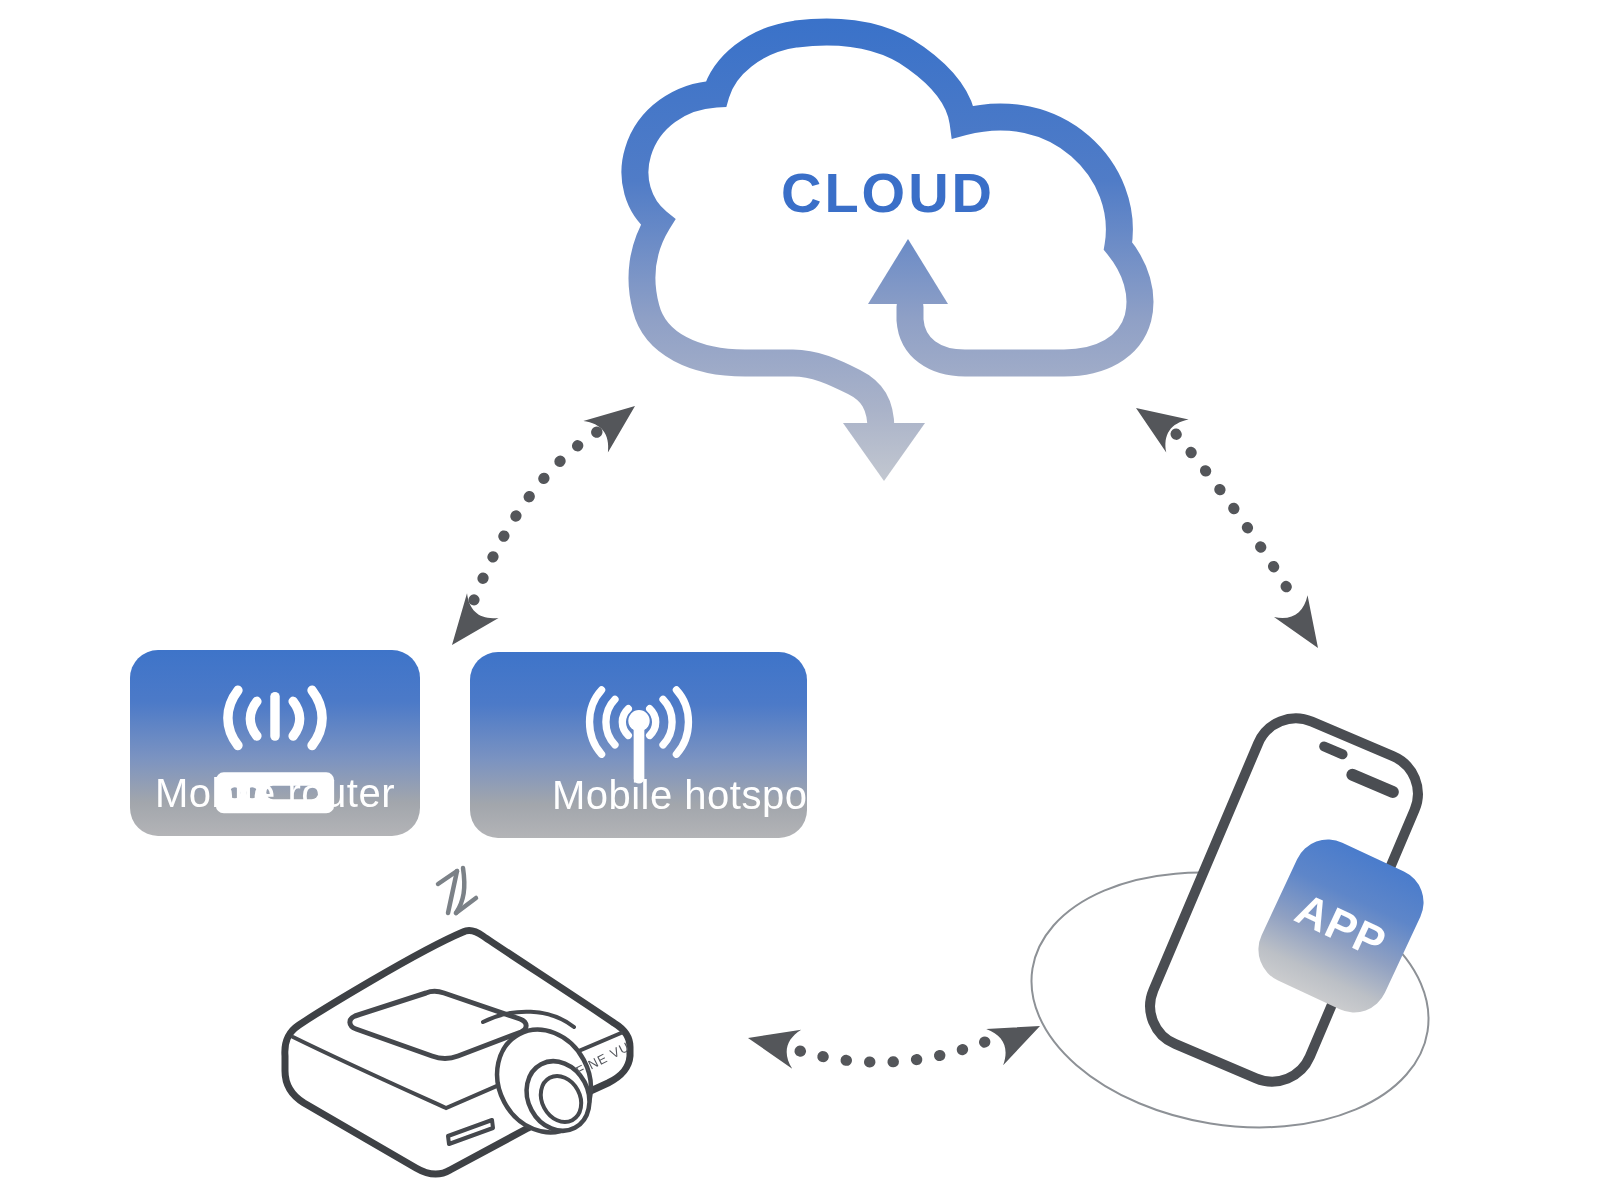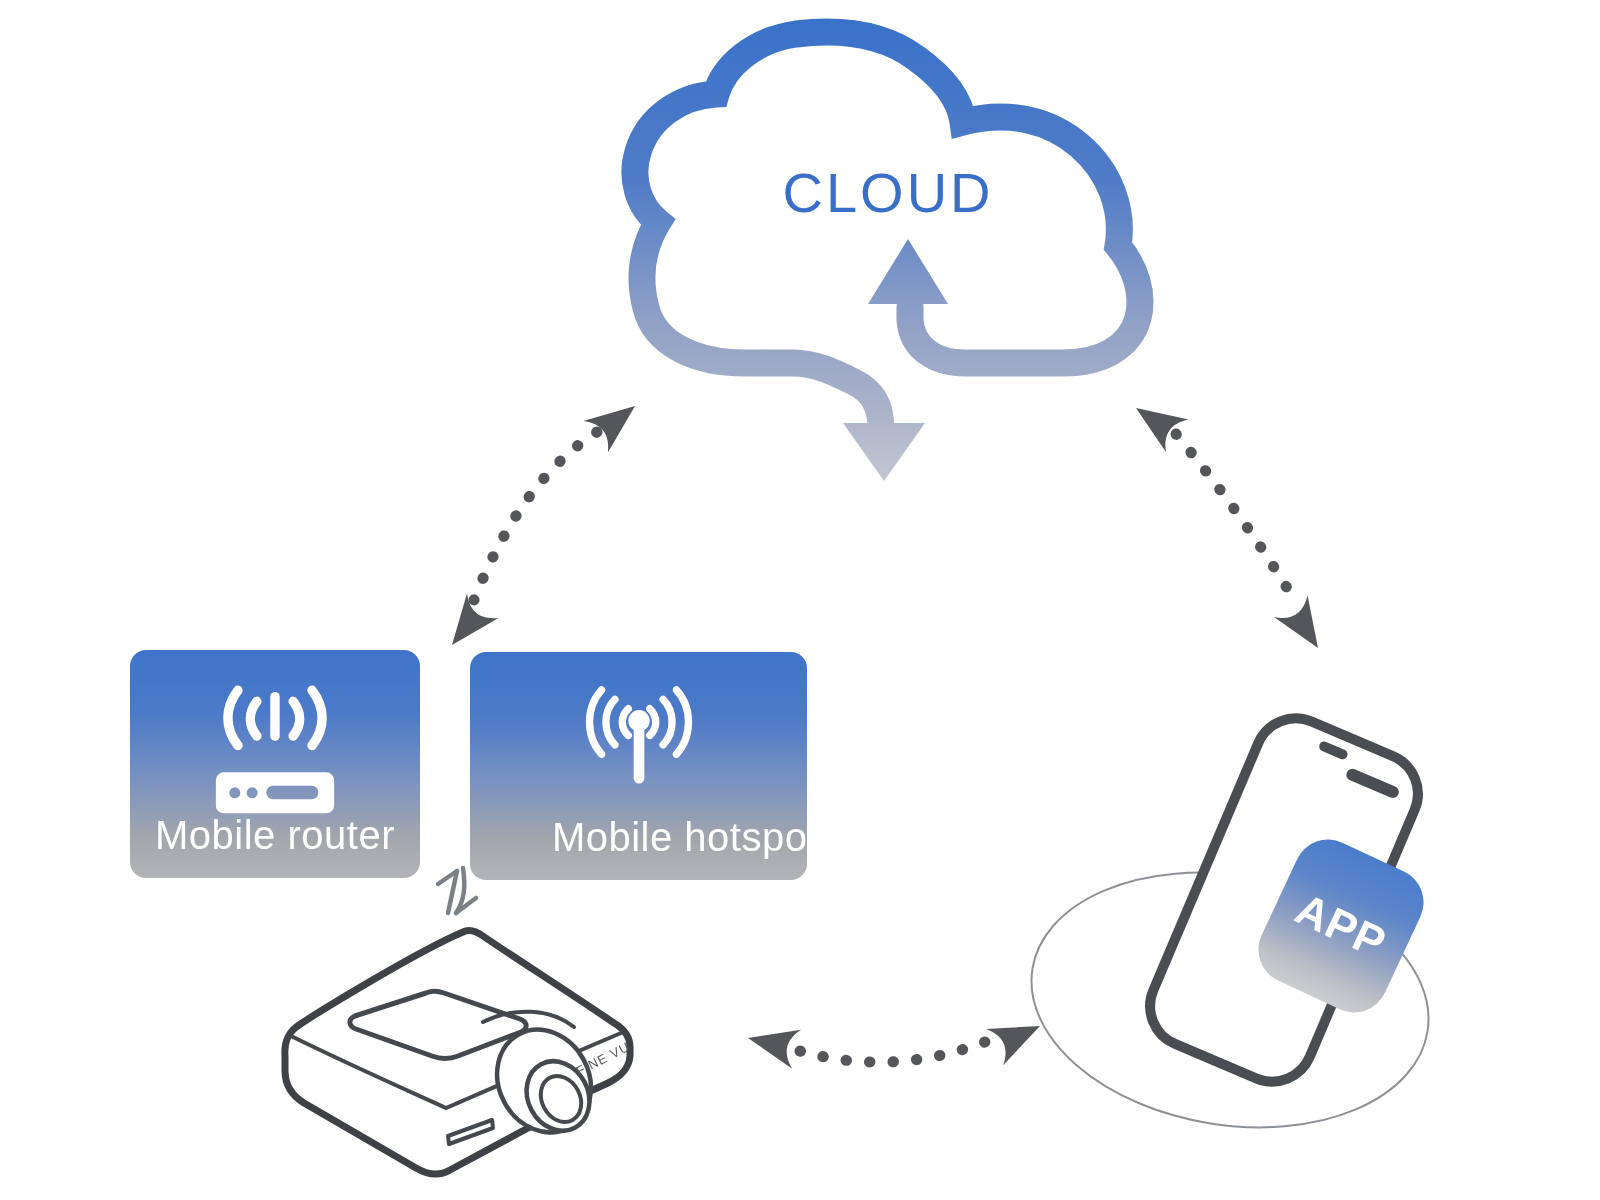--- a/index.html
+++ b/index.html
@@ -1,21 +1,21 @@
 <!DOCTYPE html>
 <html><head>
 <meta charset="utf-8">
 <style>
   html,body{margin:0;padding:0;background:#ffffff;}
   .stage{position:relative;width:1600px;height:1200px;overflow:hidden;background:#fff;
          font-family:"Liberation Sans",sans-serif;}
   .bg{position:absolute;left:0;top:0;width:1600px;height:1200px;}
   .cloud-label{position:absolute;left:888px;top:160px;transform:translateX(-50%);
-               font-size:56px;font-weight:normal;letter-spacing:3px;color:#3a6fc8;white-space:nowrap;}
-  .box{position:absolute;width:290px;height:228px;border-radius:16px;
+               font-size:56px;font-weight:bold;letter-spacing:3px;color:#3a6fc8;white-space:nowrap;}
+  .box{position:absolute;width:290px;height:186px;border-radius:28px;
        background:linear-gradient(180deg,#3e74c9 0%,#4c7ac8 28%,#7b93c1 58%,#a2a6ac 82%,#b3b4b7 100%);}
   .box-router{left:130px;top:650px;}
   .box-hotspot{left:470px;top:652px;padding-left:47px;}
   .box-icon{position:absolute;left:50%;transform:translateX(-50%);}
   .box-router .box-icon{top:34px;width:150px;height:138px;}
   .box-hotspot .box-icon{top:30px;width:134px;height:127px;}
   .box-label{position:absolute;bottom:20px;width:100%;text-align:center;color:#ffffff;
              font-size:40px;letter-spacing:0.5px;white-space:nowrap;}
   .phone{position:absolute;left:1194px;top:720px;width:160px;height:340px;background:#ffffff;
          border:10px solid #4a4d52;border-radius:46px;transform:rotate(23deg);}

